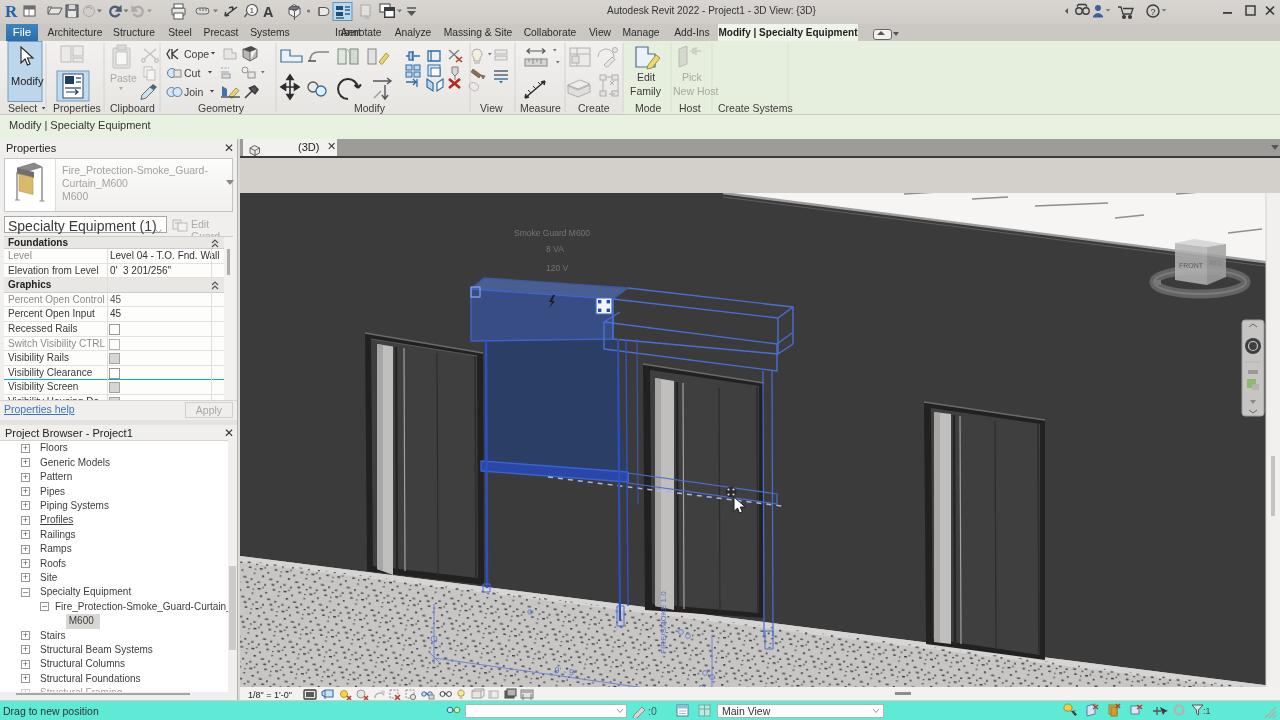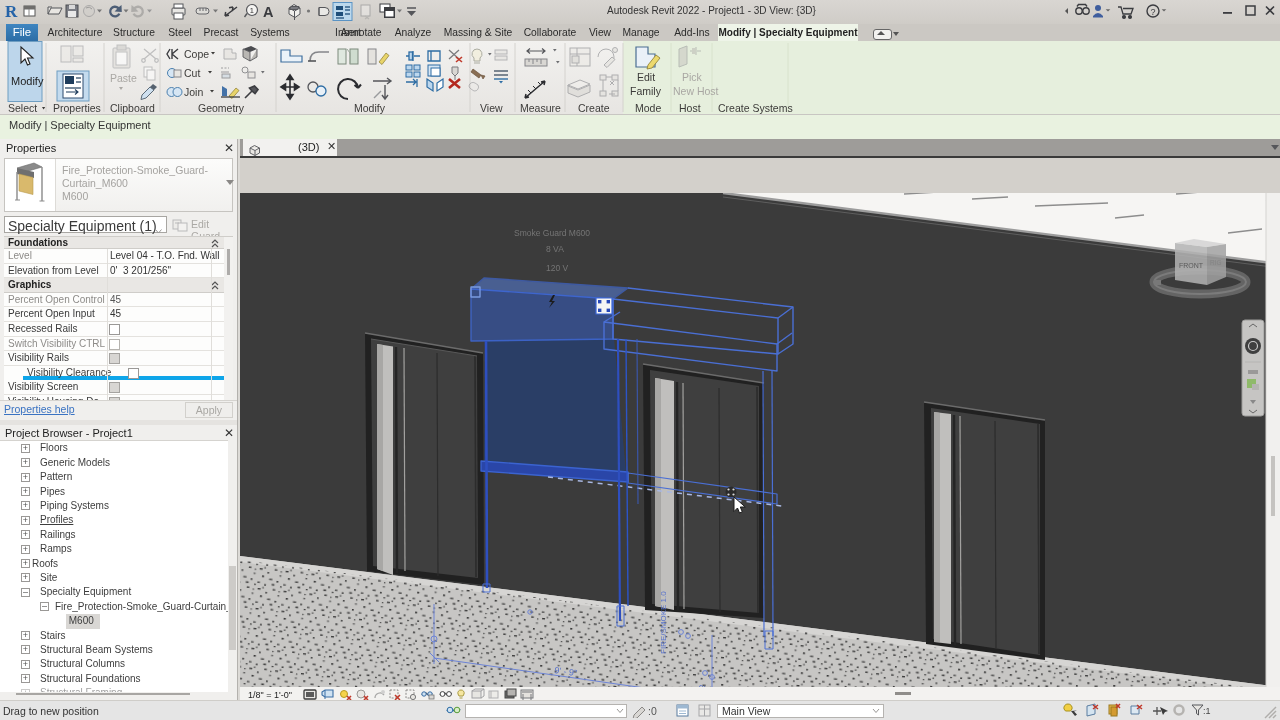--- a/index.html
+++ b/index.html
@@ -429,21 +429,21 @@
           <span style="position:absolute;left:105px;top:2px;width:9px;height:9px;border:1px solid #9a9896;background:#fff;"></span>
         </div>
   <div class="abs" style="left:0;top:99.6px;width:220px;height:14.6px;border-bottom:1px solid #e4e2de;box-sizing:border-box;">
           <span style="position:absolute;left:4px;top:1px;color:#8d8b88;">Switch Visibility CTRL</span>
           <span style="position:absolute;left:105px;top:2px;width:9px;height:9px;border:1px solid #b5b3af;background:#fff;"></span>
         </div>
   <div class="abs" style="left:0;top:114.2px;width:220px;height:14.6px;border-bottom:1px solid #e4e2de;box-sizing:border-box;">
           <span style="position:absolute;left:4px;top:1px;color:#3a3a3a;">Visibility Rails</span>
           <span style="position:absolute;left:105px;top:2px;width:9px;height:9px;border:1px solid #a5a3a0;background:#d8d6d3;"></span>
         </div>
-  <div class="abs" style="left:0;top:128.8px;width:220px;height:14.6px;border-bottom:4px solid #0ea5e9;box-sizing:border-box;margin-left:19px;">
+  <div class="abs" style="left:0;top:128.8px;width:220px;height:14.6px;border-bottom:1px solid #0ea5e9;box-sizing:border-box;">
           <span style="position:absolute;left:4px;top:1px;color:#3a3a3a;">Visibility Clearance</span>
           <span style="position:absolute;left:105px;top:2px;width:9px;height:9px;border:1px solid #9a9896;background:#fff;"></span>
         </div>
   <div class="abs" style="left:0;top:143.4px;width:220px;height:14.6px;border-bottom:1px solid #e4e2de;box-sizing:border-box;">
           <span style="position:absolute;left:4px;top:1px;color:#3a3a3a;">Visibility Screen</span>
           <span style="position:absolute;left:105px;top:2px;width:9px;height:9px;border:1px solid #a5a3a0;background:#d8d6d3;"></span>
         </div>
   <div class="abs" style="left:0;top:158px;width:220px;height:14.6px;box-sizing:border-box;">
           <span style="position:absolute;left:4px;top:1px;color:#3a3a3a;">Visibility Housing Do</span>
           <span style="position:absolute;left:105px;top:2px;width:9px;height:9px;border:1px solid #a5a3a0;background:#d8d6d3;"></span>
@@ -491,21 +491,21 @@
   <div class="trow" style="top:86.7px;">
           <span class="eb" style="left:21px;">+</span>
           <span style="position:absolute;left:40px;">Railings</span>
         </div>
   <div class="trow" style="top:101.1px;">
           <span class="eb" style="left:21px;">+</span>
           <span style="position:absolute;left:40px;">Ramps</span>
         </div>
   <div class="trow" style="top:115.5px;">
           <span class="eb" style="left:21px;">+</span>
-          <span style="position:absolute;left:32px;">Roofs</span>
+          <span style="position:absolute;left:40px;">Roofs</span>
         </div>
   <div class="trow" style="top:129.9px;">
           <span class="eb" style="left:21px;">+</span>
           <span style="position:absolute;left:40px;">Site</span>
         </div>
   <div class="trow" style="top:144.3px;">
           <span class="eb" style="left:21px;">–</span>
           <span style="position:absolute;left:40px;">Specialty Equipment</span>
         </div>
   <div class="trow" style="top:158.7px;">
@@ -811,21 +811,21 @@
             </g>
     <g transform="translate(217,0)">
               <rect x="1" y="2" width="12" height="8" fill="#e4e2de" stroke="#77787c"></rect>
               <path d="M3 10 v2 m8-2 v2 m-9-8 h10 m-9 2 v4 m8-4 v4" stroke="#77787c"></path>
             </g>
    </g>
   </svg>
  </div>
 </div>
 
-<div class="abs" id="statusbar" style="left:0;top:700px;width:1280px;height:20px;background:#e5e5e5;border-top:1px solid #cfcdc9;box-sizing:border-box;">
+<div class="abs" id="statusbar" style="left:0;top:700px;width:1280px;height:20px;background:#5eead4;border-top:1px solid #cfcdc9;box-sizing:border-box;">
  <div class="abs" style="left:3px;top:4px;font-size:10.5px;color:#333;">Drag to new position</div>
  <svg class="abs" style="left:446px;top:2px;" width="16" height="16">
         <path d="M1 8 q2-5 6-1 q4 4 7-1" fill="none" stroke="#3a6ea5" stroke-width="1.5"></path>
         <circle cx="4" cy="7" r="2.8" fill="#cfe2f2" stroke="#2e6da4"></circle>
         <circle cx="11" cy="7" r="2.8" fill="#d8ecc8" stroke="#5a9e3a"></circle>
       </svg>
  <div class="abs" style="left:465px;top:3px;width:162px;height:14px;background:#fff;border:1px solid #b5b3b0;box-sizing:border-box;"></div>
  <svg class="abs" style="left:616px;top:7px;" width="8" height="6">
         <path d="M1 1 l3 3.5 l3-3.5" fill="none" stroke="#9a9896"></path>
       </svg>

